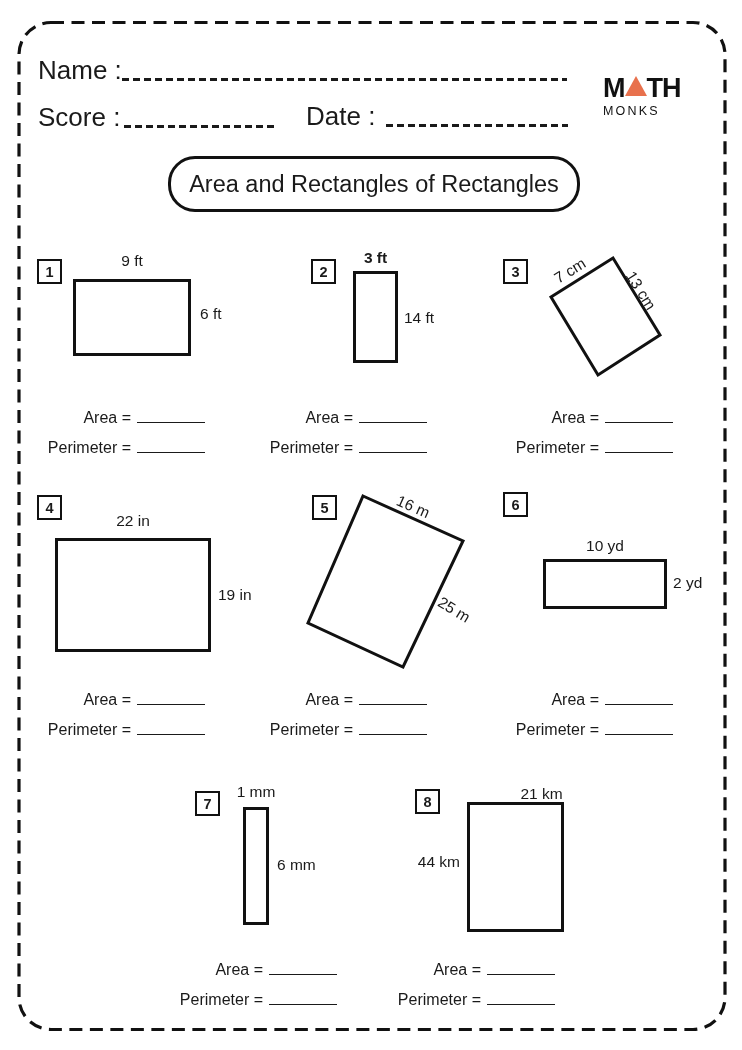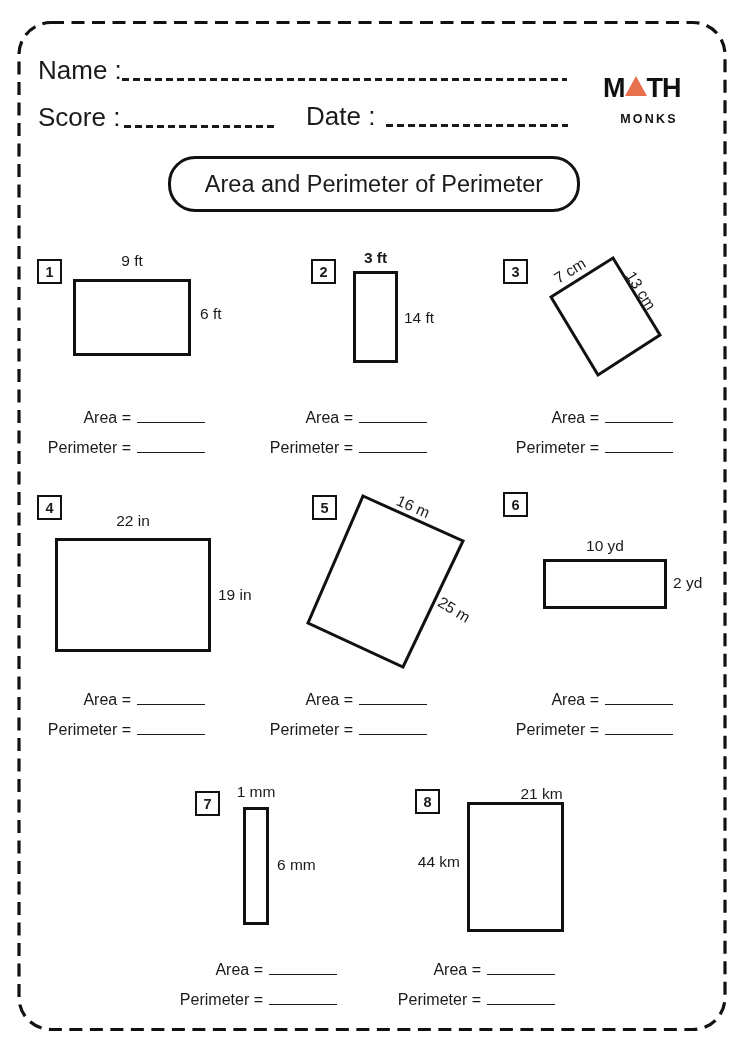--- a/index.html
+++ b/index.html
@@ -23,22 +23,22 @@
   .date-label { left:306px; top:105px; }
   .date-line  { left:386px; top:124px; width:182px; }
 
   
   .logo { left:603px; top:75px; width:92px; }
   .logo-top { display:flex; align-items:flex-end; justify-content:flex-start;
     font-weight:bold; font-size:27px; line-height:26px; letter-spacing:-1px; color:#111; }
   .logo-tri { width:0; height:0; border-left:11px solid transparent;
     border-right:11px solid transparent; border-bottom:20px solid #E8714D;
     margin:0 0 5px 0; }
-  .logo-bottom { font-size:12.5px; font-weight:bold; letter-spacing:2.2px;
-    text-align:center; line-height:12px; color:#111; margin-top:12px; }
+  .logo-bottom { font-size:12.5px; font-weight:normal; letter-spacing:2.2px;
+    text-align:left; line-height:12px; color:#111; margin-top:4px; }
 
   
   .titlebox { left:168px; top:156px; width:412px; height:56px;
     border:3.2px solid #111; border-radius:27px; display:flex; align-items:center;
     justify-content:center; font-size:23.5px; background:#fff; box-sizing:border-box; }
 
   
   .numbox { width:21px; height:21px; border:2px solid #111; background:#fff;
     display:flex; align-items:center; justify-content:center;
     font-size:14.5px; font-weight:bold; }
@@ -119,21 +119,21 @@
   <div class="abs logo">
     <div class="logo-top">
       <span>M</span>
       <span class="logo-tri" style="border-bottom-color: rgb(232, 113, 77);"></span>
       <span>TH</span>
     </div>
     <div class="logo-bottom">MONKS</div>
   </div>
 
   <div class="abs titlebox">
-    <span>Area and Perimeter of Perimeter</span>
+    <span>Area and Rectangles of Rectangles</span>
   </div>
 
   <div class="abs numbox p1-num">
       <span>1</span>
     </div>
   <div class="abs shape-rect p1-rect"></div>
   <div class="abs dim p1-top">9 ft</div>
   <div class="abs dim p1-side">6 ft</div>
   <div class="abs answers p1-ans">
     <div class="arow"><span>Area =</span><span class="blank"></span></div>

